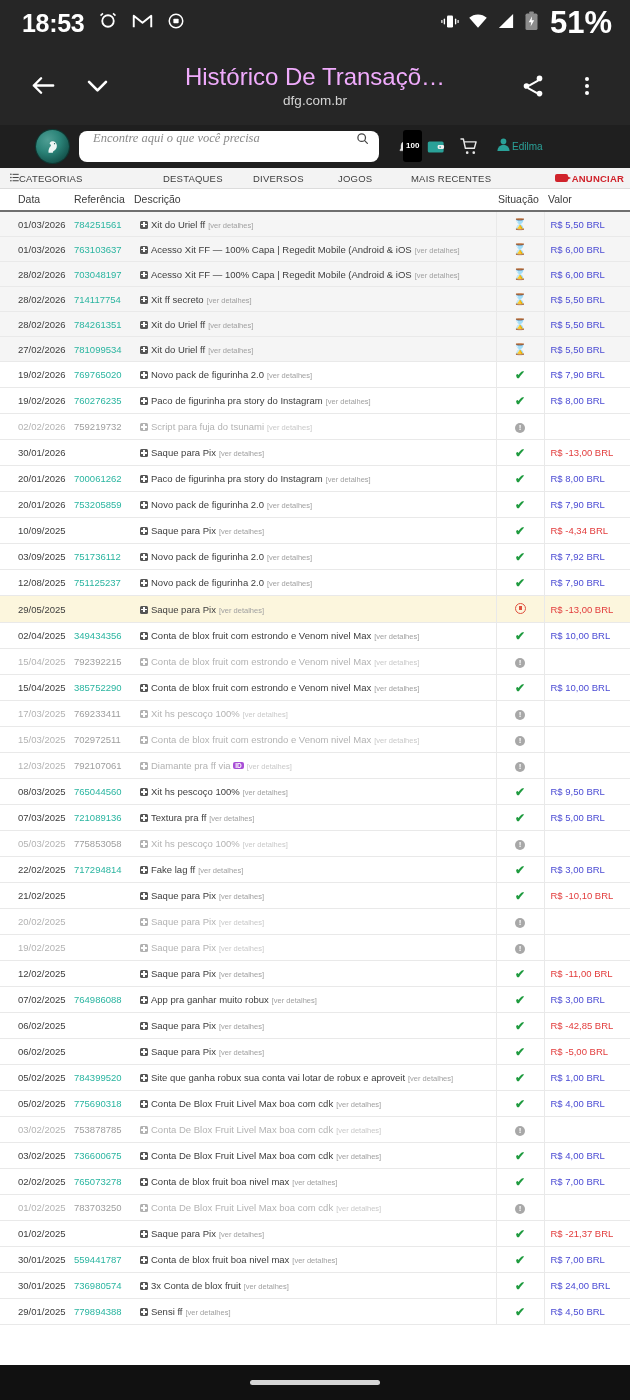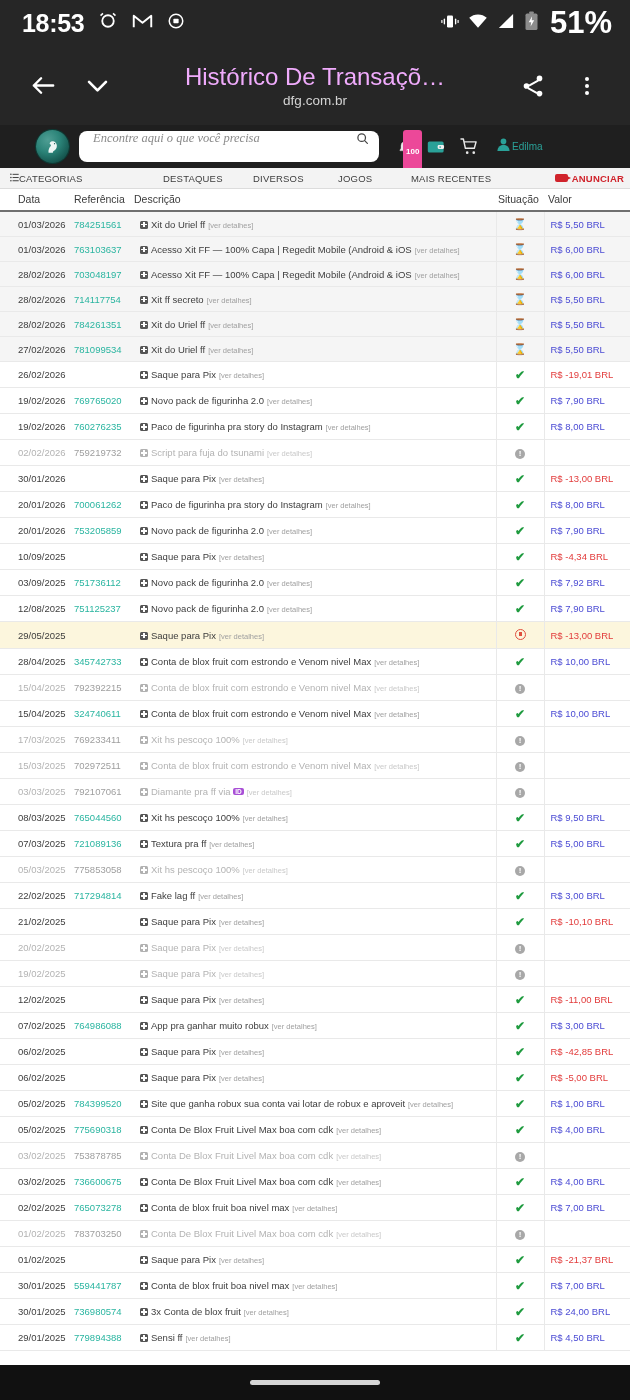--- a/index.html
+++ b/index.html
@@ -50,22 +50,22 @@
     flex:1; height:31px; background:#fff; border-radius:8px;
     display:flex; align-items:flex-start; padding:0 10px 0 14px; max-width:300px;font-family:Liberation Serif, serif;
   }
   .searchbox .ph {
     flex:1; font-size:12.5px; color:#8a8a8a; font-style:italic;
     white-space:nowrap; overflow:hidden;
   }
   .hdr-icons { display:flex; align-items:center; gap:14px; margin-left:8px; }
   .hdr-ic { position:relative; display:flex; align-items:center; justify-content:center; cursor:pointer; }
   .badge {
-    position:absolute; top:-9px; left:6px; background:#ec4899; color:#fff;
-    font-size:8px; font-weight:700; border-radius:3px; padding:18px 3px; line-height:1.1;
+    position:absolute; top:-9px; left:6px; background:#000000; color:#fff;
+    font-size:8px; font-weight:700; border-radius:3px; padding:12px 3px; line-height:1.1;
   }
   .user-chip { display:flex; flex-direction:row; align-items:center; cursor:pointer; margin-left:2px; }
   .user-name { font-size:10px; color:#2aa198; margin-top:-1px; }
 
   
   .catnav {
     height:21px; background:#f3f3f3; border-bottom:1px solid #dcdcdc;
     display:flex; align-items:center; font-size:9.5px; color:#3d3d3d;
     letter-spacing:0.2px; position:relative;
   }
@@ -376,27 +376,20 @@
             <td class="d-val">R$ 5,50 BRL</td>
           </tr>
           <tr class="alt ">
             <td class="d-data">27/02/2026</td>
             <td class="d-ref">781099534</td>
             <td class="d-desc"><span class="plus-ic"></span><span class="desc-txt">Xit do Uriel ff</span><span class="vd">[ver detalhes]</span></td>
             <td class="d-sit"><span class="ic-hour">⌛</span></td>
             <td class="d-val">R$ 5,50 BRL</td>
           </tr>
           <tr class="">
-            <td class="d-data">26/02/2026</td>
-            <td class="d-ref"></td>
-            <td class="d-desc"><span class="plus-ic"></span><span class="desc-txt">Saque para Pix</span><span class="vd">[ver detalhes]</span></td>
-            <td class="d-sit"><span class="ic-check">✔</span></td>
-            <td class="d-val neg">R$ -19,01 BRL</td>
-          </tr>
-          <tr class="">
             <td class="d-data">19/02/2026</td>
             <td class="d-ref">769765020</td>
             <td class="d-desc"><span class="plus-ic"></span><span class="desc-txt">Novo pack de figurinha 2.0</span><span class="vd">[ver detalhes]</span></td>
             <td class="d-sit"><span class="ic-check">✔</span></td>
             <td class="d-val">R$ 7,90 BRL</td>
           </tr>
           <tr class="">
             <td class="d-data">19/02/2026</td>
             <td class="d-ref">760276235</td>
             <td class="d-desc"><span class="plus-ic"></span><span class="desc-txt">Paco de figurinha pra story do Instagram</span><span class="vd">[ver detalhes]</span></td>
@@ -453,56 +446,56 @@
             <td class="d-val">R$ 7,90 BRL</td>
           </tr>
           <tr class="hl ">
             <td class="d-data">29/05/2025</td>
             <td class="d-ref"></td>
             <td class="d-desc"><span class="plus-ic"></span><span class="desc-txt">Saque para Pix</span><span class="vd">[ver detalhes]</span></td>
             <td class="d-sit"><span class="ic-block"></span></td>
             <td class="d-val neg">R$ -13,00 BRL</td>
           </tr>
           <tr class="">
-            <td class="d-data">28/04/2025</td>
-            <td class="d-ref">345742733</td>
+            <td class="d-data">02/04/2025</td>
+            <td class="d-ref">349434356</td>
             <td class="d-desc"><span class="plus-ic"></span><span class="desc-txt">Conta de blox fruit com estrondo e Venom nivel Max</span><span class="vd">[ver detalhes]</span></td>
             <td class="d-sit"><span class="ic-check">✔</span></td>
             <td class="d-val">R$ 10,00 BRL</td>
           </tr>
           <tr class="dim">
             <td class="d-data">15/04/2025</td>
             <td class="d-ref">792392215</td>
             <td class="d-desc"><span class="plus-ic"></span><span class="desc-txt">Conta de blox fruit com estrondo e Venom nivel Max</span><span class="vd">[ver detalhes]</span></td>
             <td class="d-sit"><span class="ic-info">!</span></td>
             <td class="d-val"></td>
           </tr>
           <tr class="">
             <td class="d-data">15/04/2025</td>
-            <td class="d-ref">324740611</td>
+            <td class="d-ref">385752290</td>
             <td class="d-desc"><span class="plus-ic"></span><span class="desc-txt">Conta de blox fruit com estrondo e Venom nivel Max</span><span class="vd">[ver detalhes]</span></td>
             <td class="d-sit"><span class="ic-check">✔</span></td>
             <td class="d-val">R$ 10,00 BRL</td>
           </tr>
           <tr class="dim">
             <td class="d-data">17/03/2025</td>
             <td class="d-ref">769233411</td>
             <td class="d-desc"><span class="plus-ic"></span><span class="desc-txt">Xit hs pescoço 100%</span><span class="vd">[ver detalhes]</span></td>
             <td class="d-sit"><span class="ic-info">!</span></td>
             <td class="d-val"></td>
           </tr>
           <tr class="dim">
             <td class="d-data">15/03/2025</td>
             <td class="d-ref">702972511</td>
             <td class="d-desc"><span class="plus-ic"></span><span class="desc-txt">Conta de blox fruit com estrondo e Venom nivel Max</span><span class="vd">[ver detalhes]</span></td>
             <td class="d-sit"><span class="ic-info">!</span></td>
             <td class="d-val"></td>
           </tr>
           <tr class="dim">
-            <td class="d-data">03/03/2025</td>
+            <td class="d-data">12/03/2025</td>
             <td class="d-ref">792107061</td>
             <td class="d-desc"><span class="plus-ic"></span><span class="desc-txt">Diamante pra ff via</span> <span class="pix-badge">ID</span><span class="vd">[ver detalhes]</span></td>
             <td class="d-sit"><span class="ic-info">!</span></td>
             <td class="d-val"></td>
           </tr>
           <tr class="">
             <td class="d-data">08/03/2025</td>
             <td class="d-ref">765044560</td>
             <td class="d-desc"><span class="plus-ic"></span><span class="desc-txt">Xit hs pescoço 100%</span><span class="vd">[ver detalhes]</span></td>
             <td class="d-sit"><span class="ic-check">✔</span></td>

